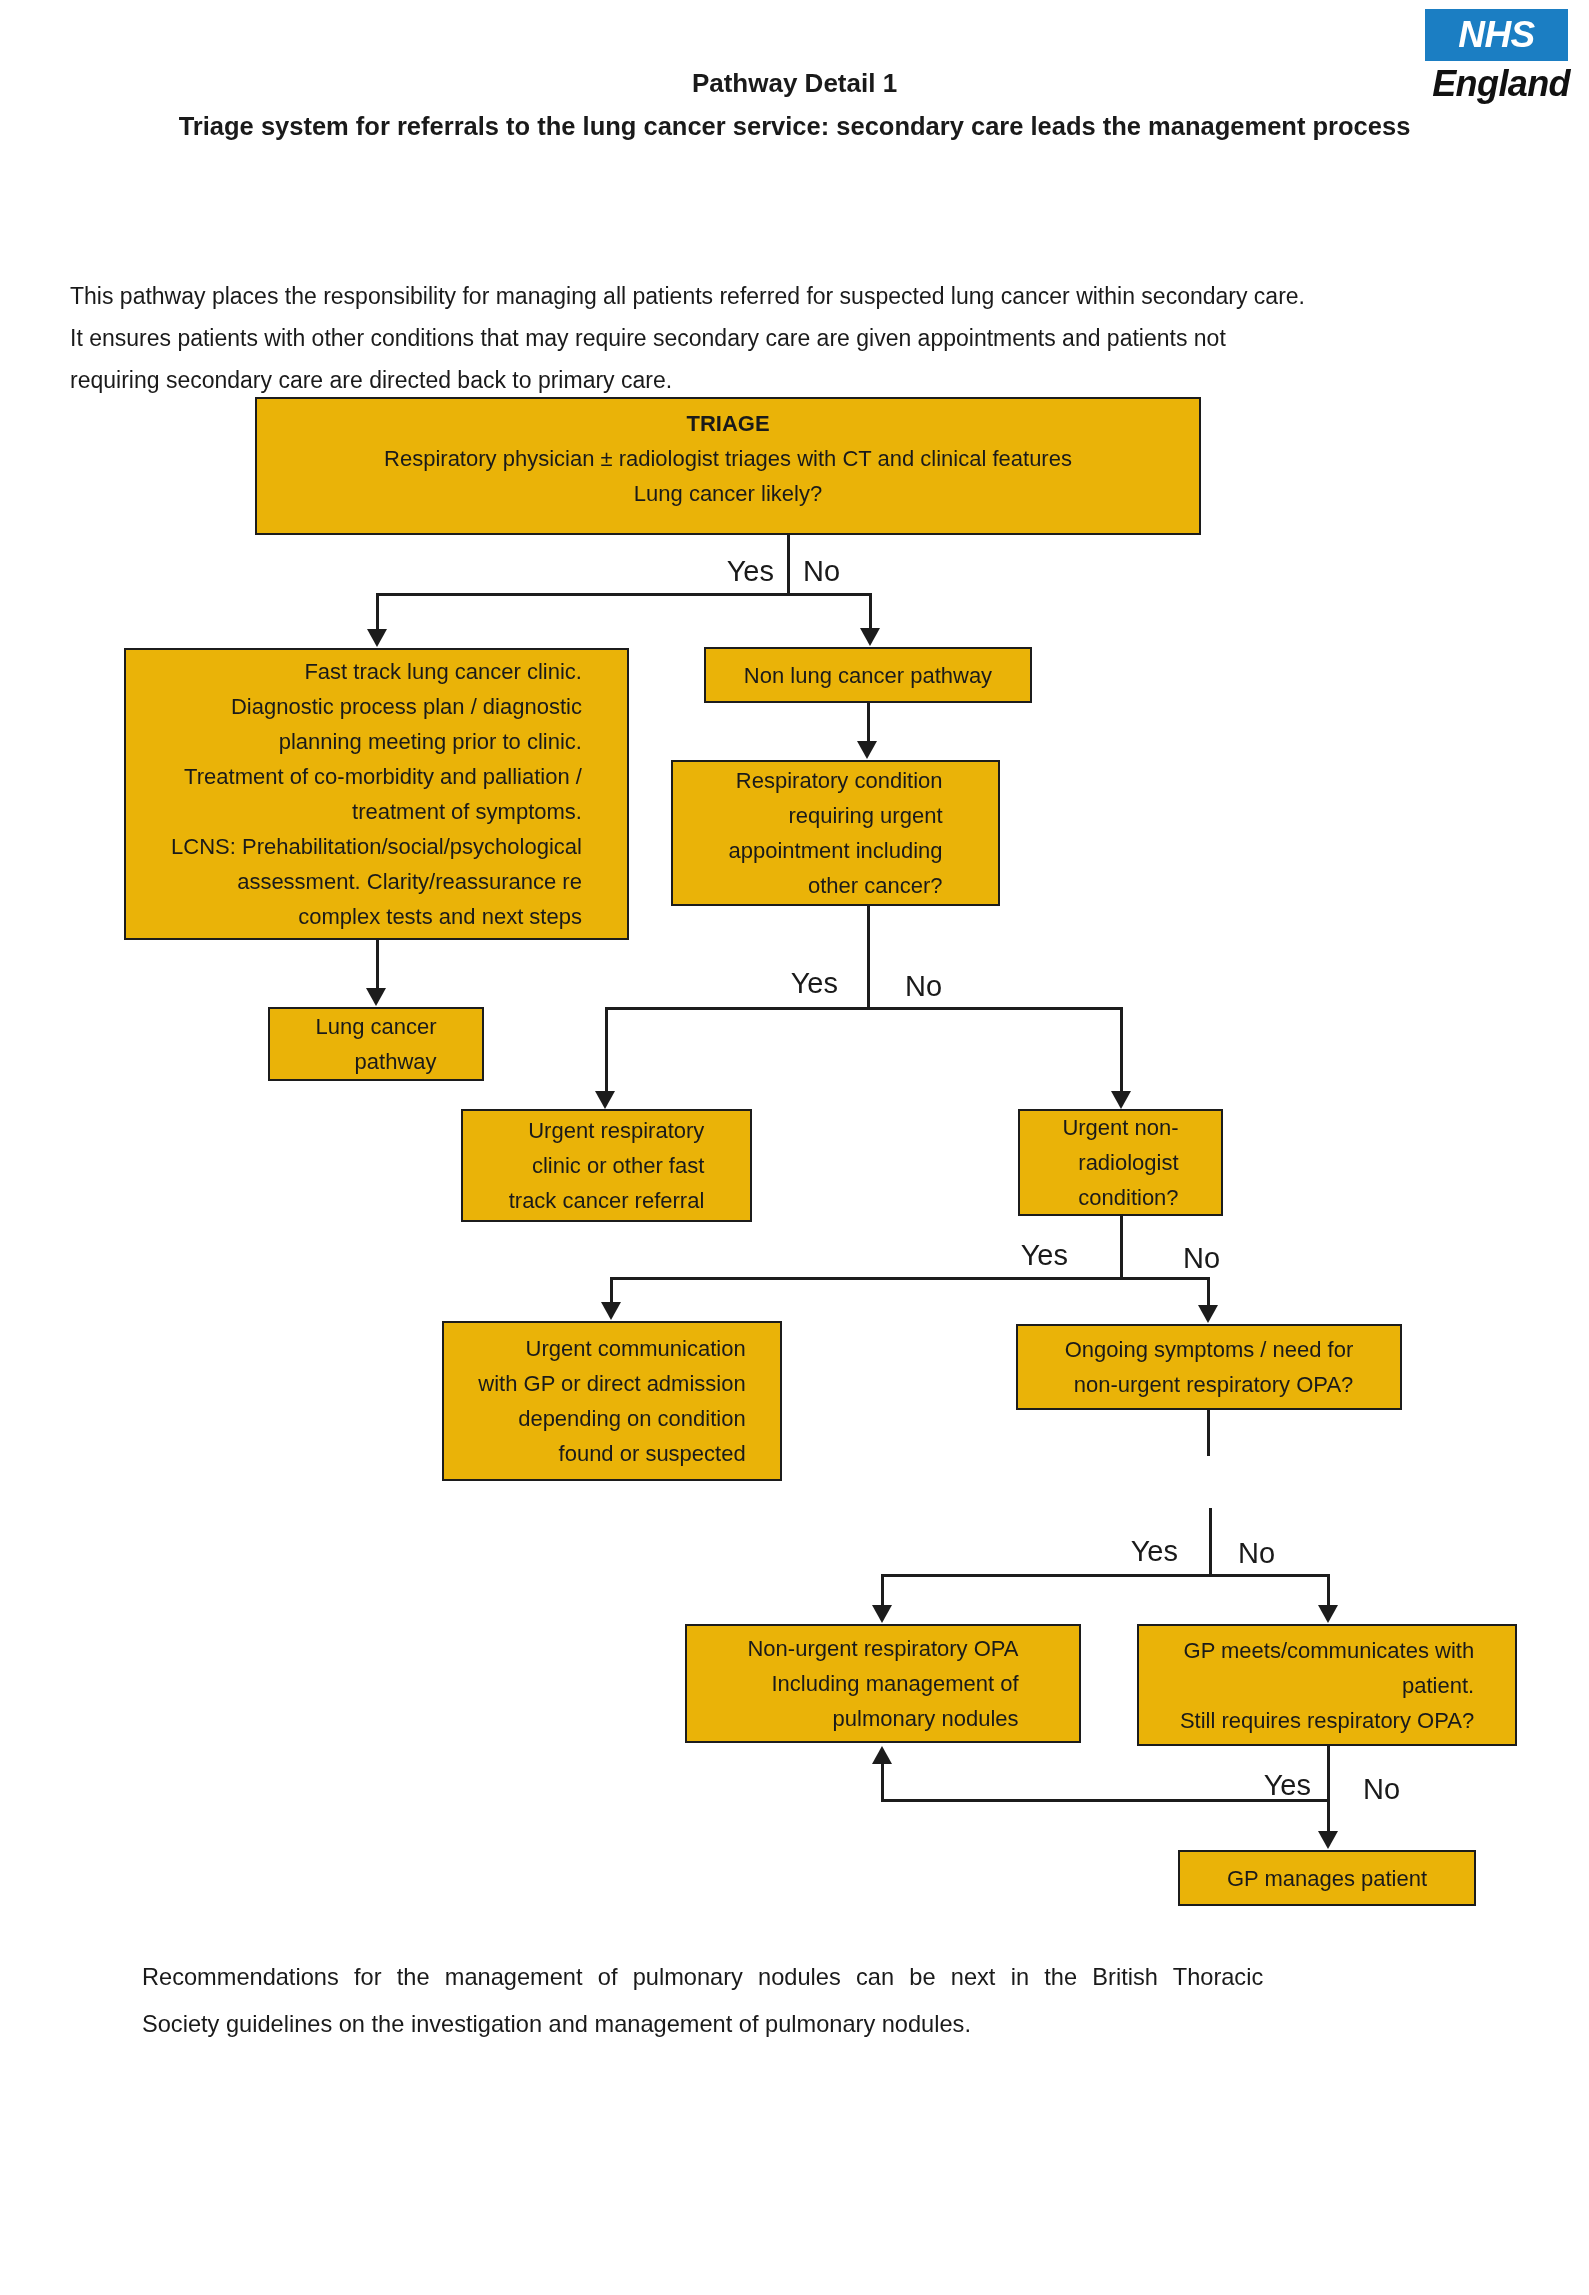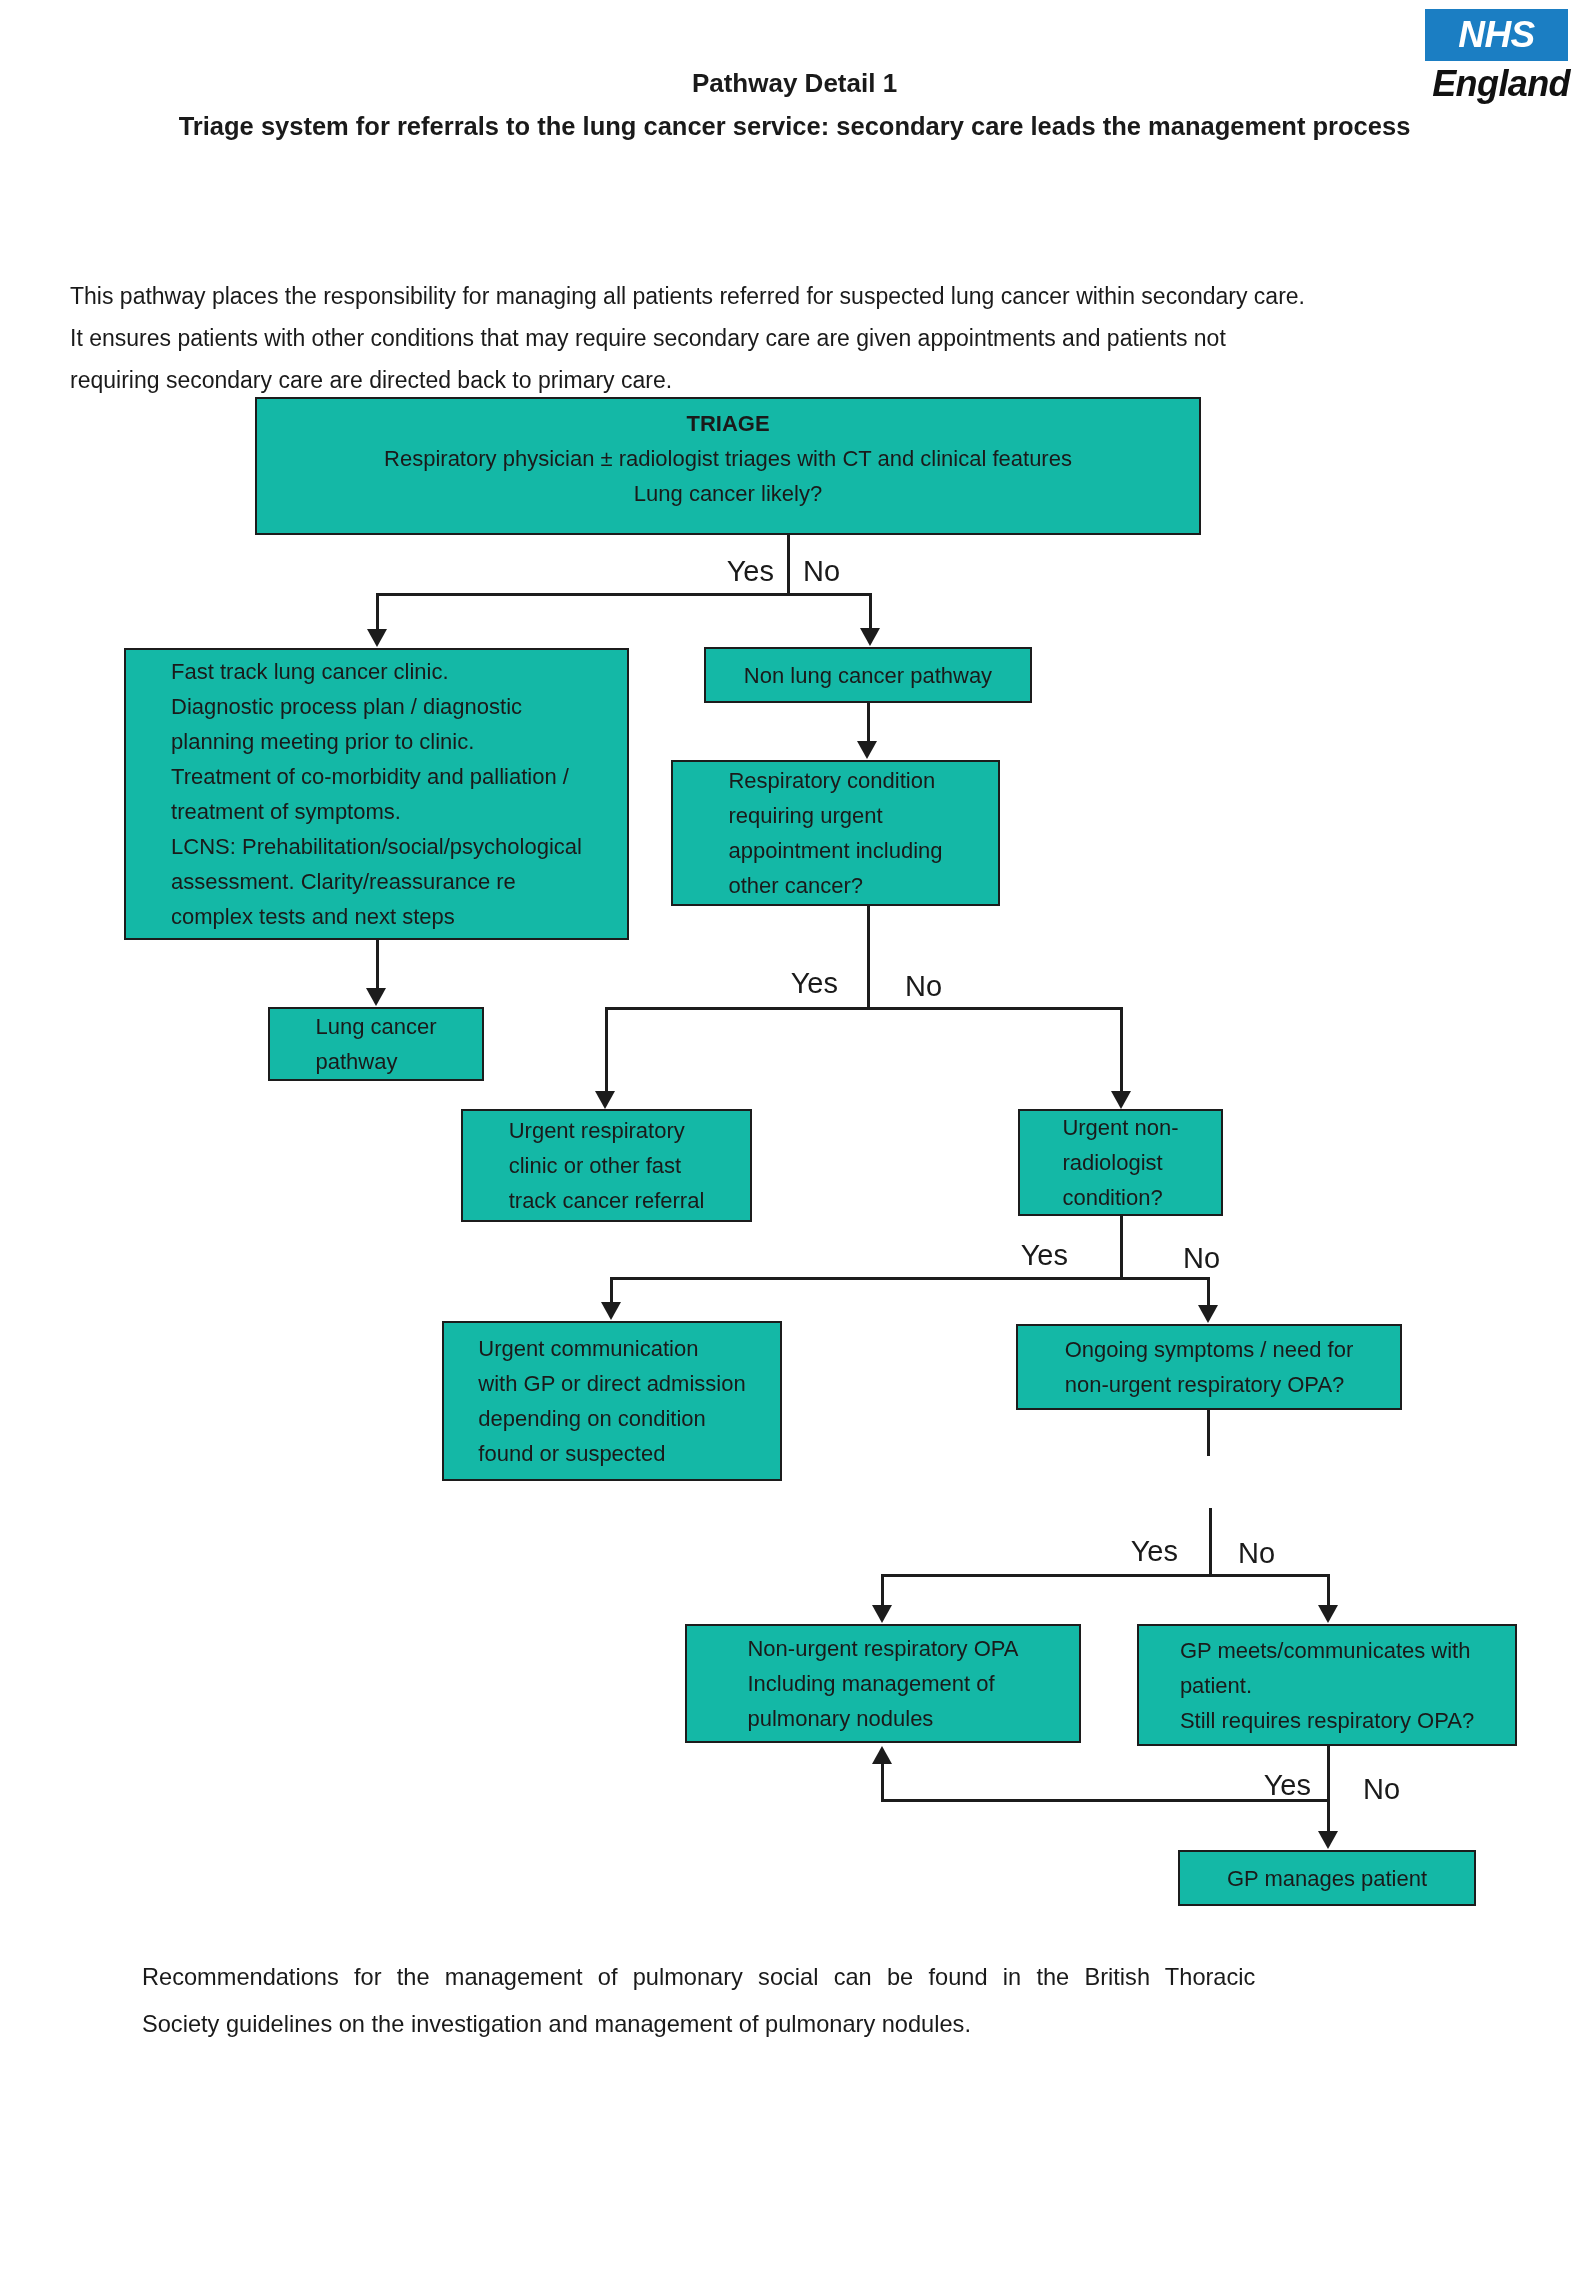--- a/index.html
+++ b/index.html
@@ -17,22 +17,22 @@
   .heading{position:absolute;left:0;top:112px;width:1589px;text-align:center;
             font-weight:700;font-size:25.5px;}
   .subtitle{position:absolute;left:0;top:185px;width:1589px;text-align:center;font-size:23.6px;}
   .intro{position:absolute;left:70px;top:251px;width:1508px;font-size:23px;
             line-height:42px;white-space:pre-line;margin-top:24px;}
   .footer{position:absolute;left:142px;top:1954px;width:1266px;font-size:23.6px;line-height:47px;}
   .footer .l1{display:block;word-spacing:8.7px;}
   .footer .l2{display:block;}
 
   
-  .box{position:absolute;box-sizing:border-box;border:2.5px solid #1c1c1c;background:#14b8a6;
-       display:flex;align-items:center;justify-content:center;text-align:left;
+  .box{position:absolute;box-sizing:border-box;border:2.5px solid #1c1c1c;background:#eab308;
+       display:flex;align-items:center;justify-content:center;text-align:right;
        font-size:22px;line-height:35px;white-space:pre-line;}
   .box.topalign{flex-direction:column;justify-content:flex-start;padding-top:7.4px;}
   .box .t{font-weight:700;}
   .v,.h{position:absolute;background:#1c1c1c;}
   .v{width:2.5px;}
   .h{height:2.5px;}
   .arr-d{position:absolute;width:0;height:0;border-left:10.6px solid transparent;
          border-right:10.6px solid transparent;border-top:18.6px solid #1c1c1c;}
   .arr-u{position:absolute;width:0;height:0;border-left:10.6px solid transparent;
          border-right:10.6px solid transparent;border-bottom:18.6px solid #1c1c1c;}
@@ -146,18 +146,18 @@
   <div class="lbl r" style="left:1224px;top:1764px">Yes</div>
   <div class="lbl" style="left:1363px;top:1768px">No</div>
   <div class="h" style="left:881px;top:1799px;width:448px"></div>
   <div class="v" style="left:881px;top:1763px;height:38px"></div>
   <div class="arr-u" style="left:872px;top:1746px"></div>
   <div class="arr-d" style="left:1318px;top:1831px"></div>
 
   <div class="box" style="left:1178px;top:1850px;width:298px;height:56px">GP manages patient</div>
 
   <div class="footer">
-    <span class="l1">Recommendations for the management of pulmonary social can be found in the British Thoracic</span>
+    <span class="l1">Recommendations for the management of pulmonary nodules can be next in the British Thoracic</span>
     <span class="l2">Society guidelines on the investigation and management of pulmonary nodules.</span>
   </div>
 
 </div>
 
 
 </body></html>

